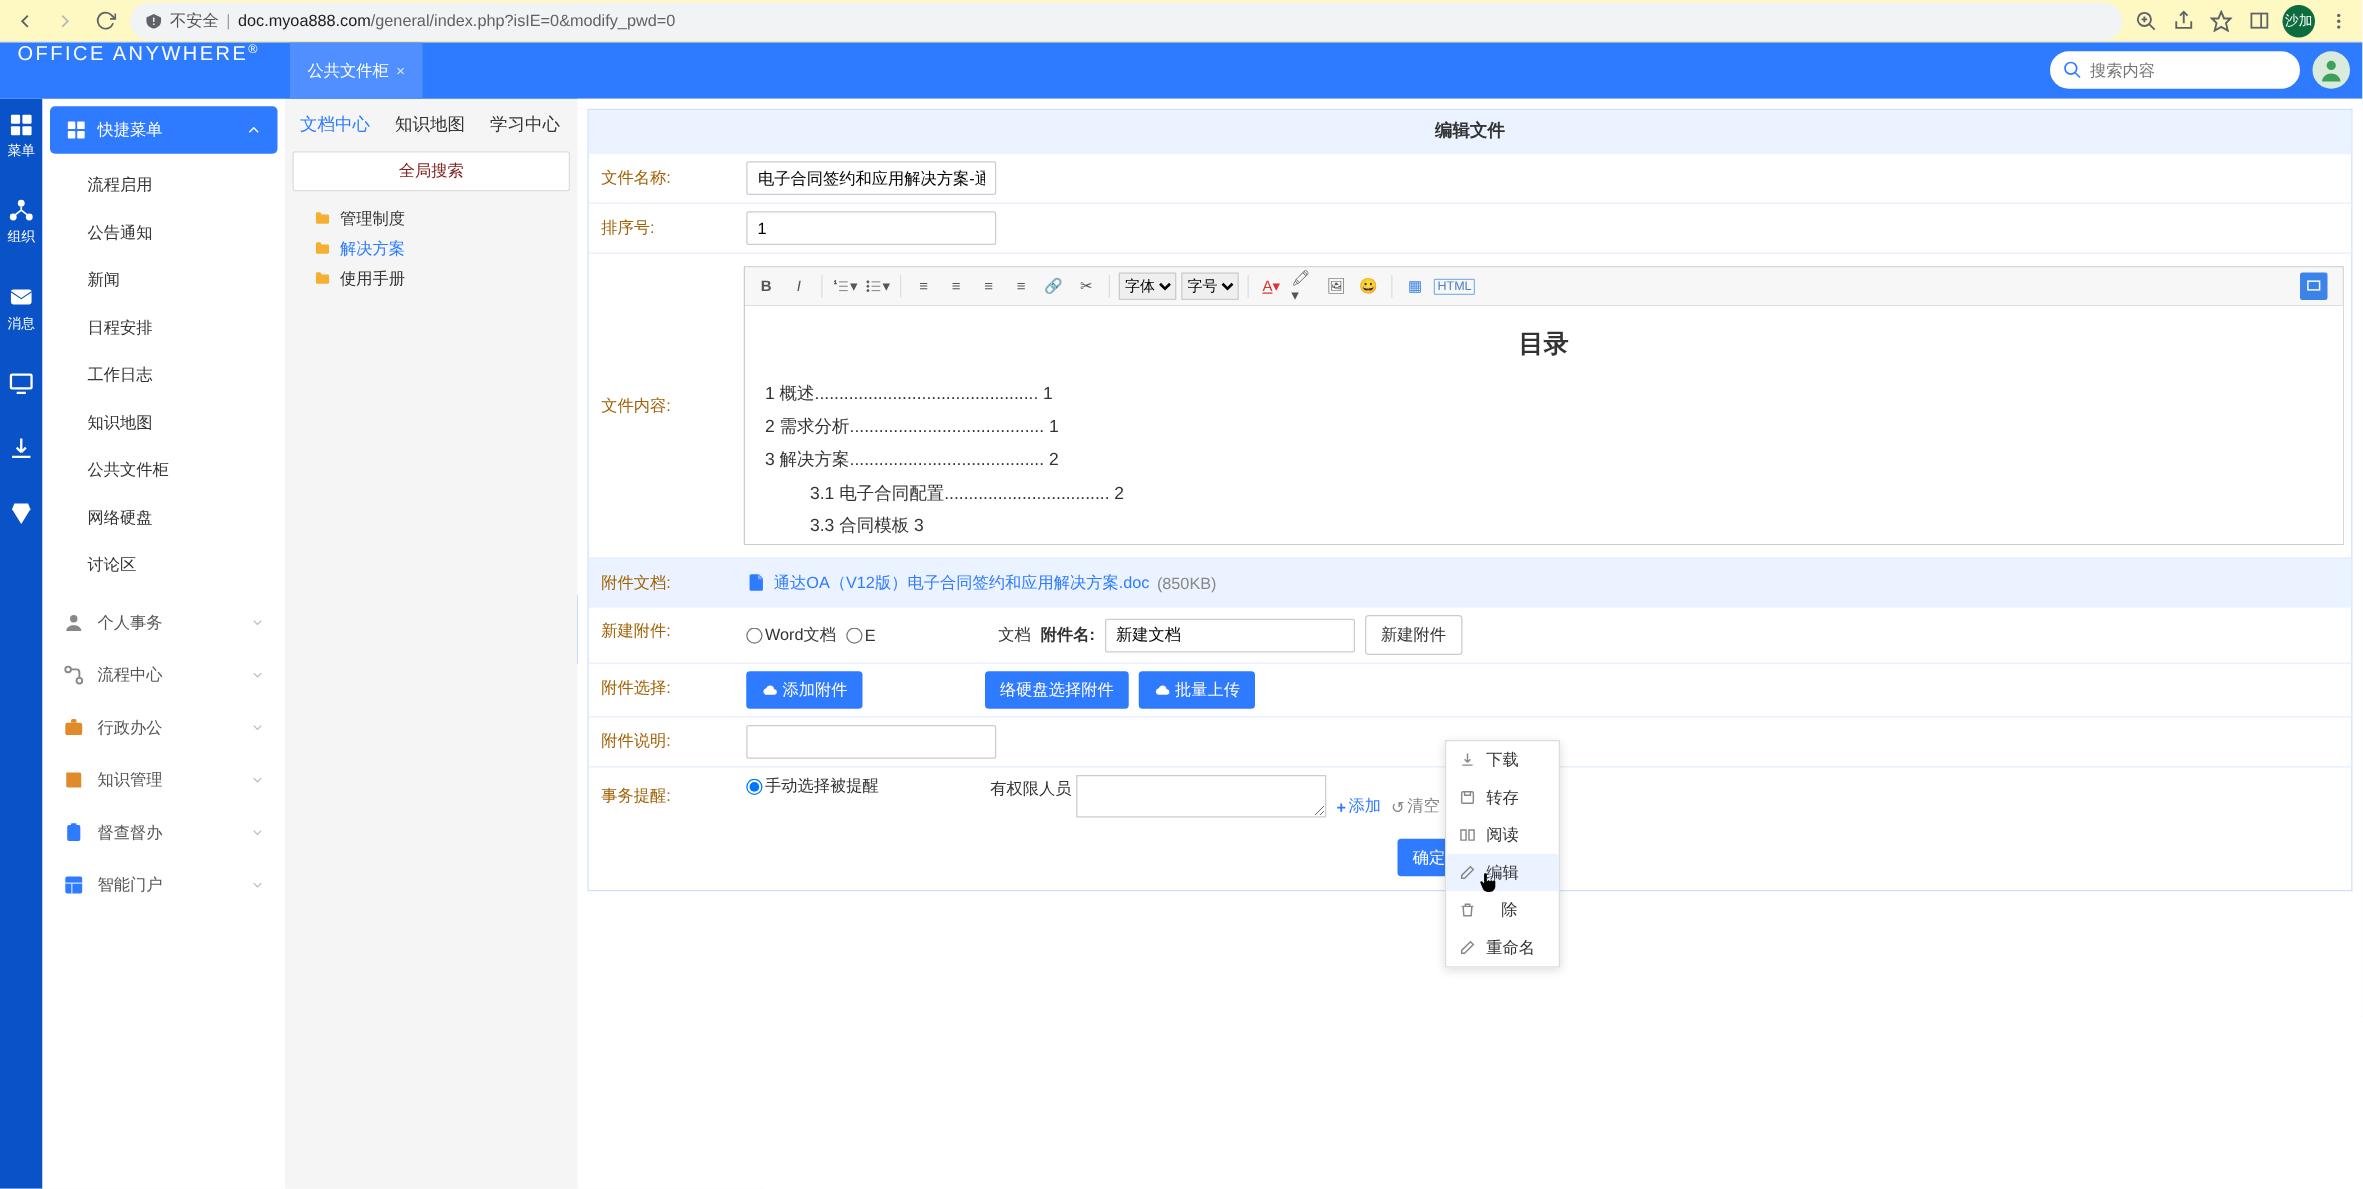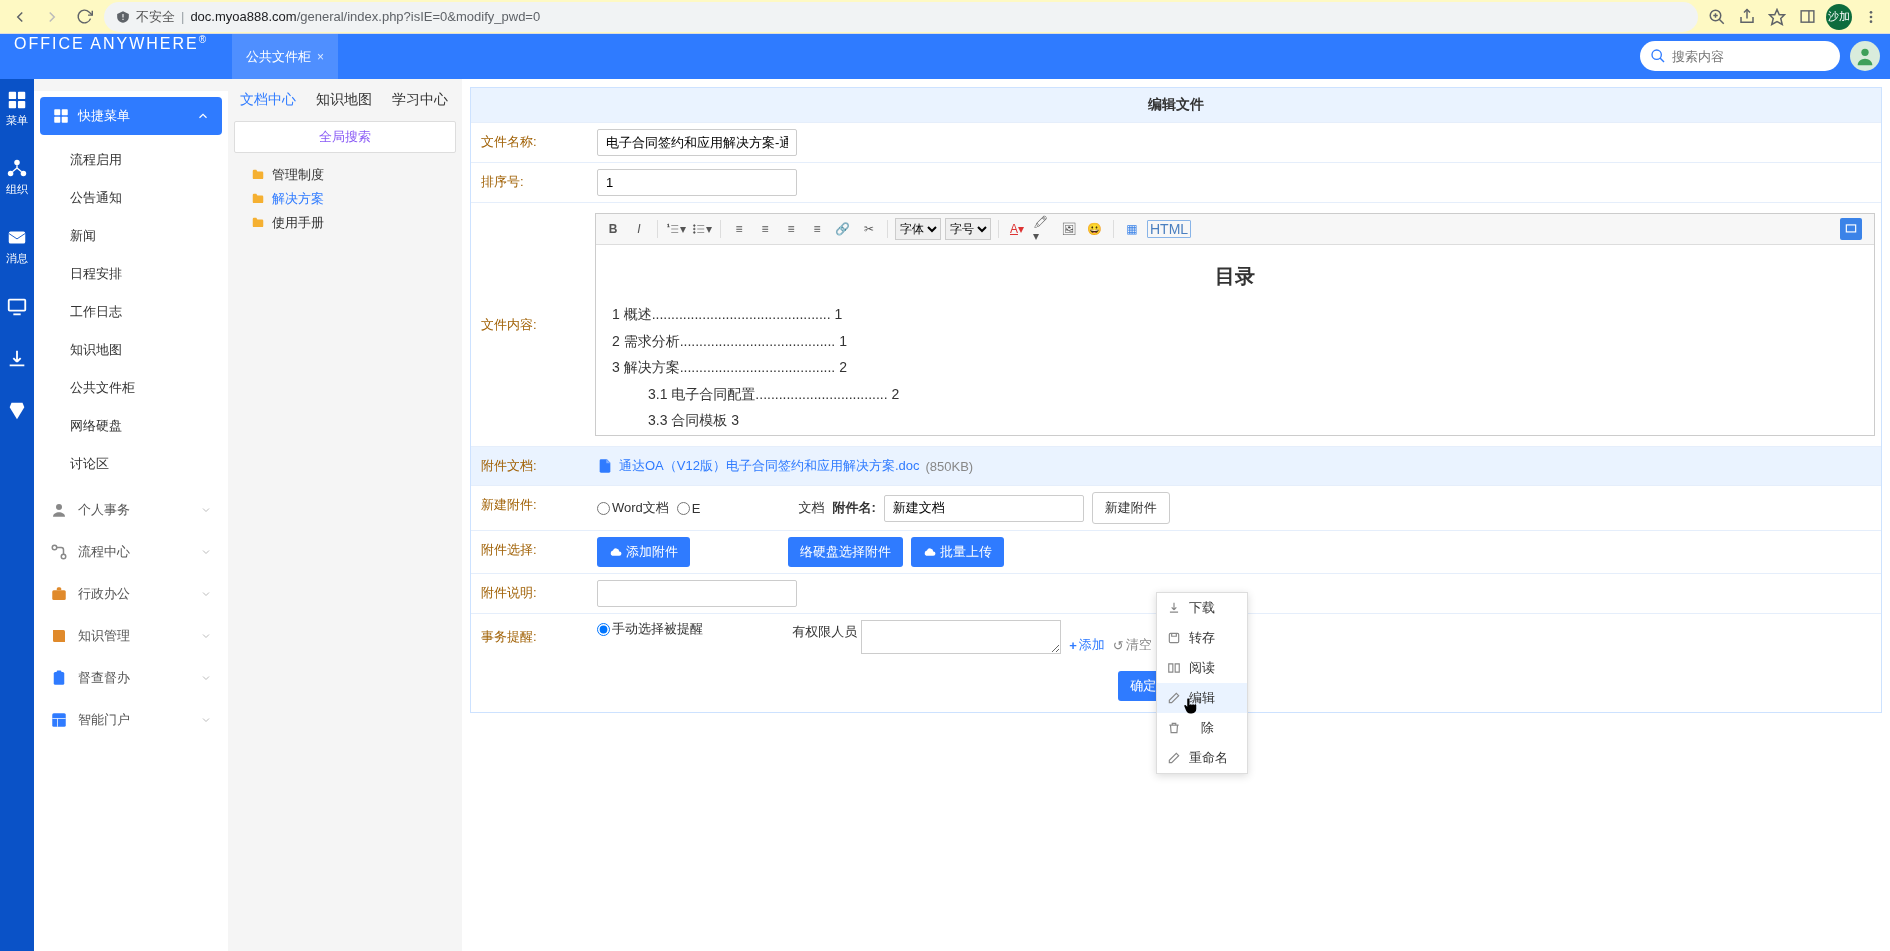--- a/index.html
+++ b/index.html
@@ -25,37 +25,37 @@
 .search-box { width: 200px; height: 30px; border-radius: 15px; border: none; padding: 0 12px 0 32px; font-size: 13px; background: #fff; }
 .search-ic { position: absolute; left: 10px; top: 7px; color: #2f7bff; }
 .user-av { position: absolute; right: 10px; top: 7px; width: 30px; height: 30px; border-radius: 50%; background: #d9ecdc; display:flex;align-items:center;justify-content:center;}
 .user-av svg{ width:22px;height:22px;}
 
 .body-area { display: flex; height: calc(100vh - 79px); }
 .rail { width: 34px; background: #0a52c7; display: flex; flex-direction: column; align-items: center; padding-top: 10px; gap: 30px; color: #fff; }
 .rail-item { display: flex; flex-direction: column; align-items: center; gap: 2px; font-size: 11px; }
 .rail-ic { width: 22px; height: 22px; }
 
-.sidebar { width: 194px; background: #fff; padding: 6px; overflow-y: auto; margin-top: 12px; }
+.sidebar { width: 194px; background: #fff; padding: 6px; overflow-y: auto; }
 .side-top { background: #2f7bff; color: #fff; border-radius: 4px; padding: 10px 12px; display: flex; align-items: center; gap: 8px; }
 .side-top .chev { margin-left: auto; }
 .side-list { padding: 6px 0; }
 .side-item { padding: 10px 10px 10px 30px; font-size: 13px; color: #333; cursor: pointer; }
 .side-cat { padding: 12px 10px; display: flex; align-items: center; gap: 10px; color: #888; }
 .side-cat .lbl { color: #555; font-size: 13px; }
 .side-cat .chev { margin-left: auto; color: #bbb; }
 .cat-ic { width: 18px; height: 18px; color: #b68a3a; }
 .cat-ic.blue { color: #2f7bff; }
 .cat-ic.orange { color: #e08a2b; }
 
 .mid-col { width: 234px; padding: 8px 6px; }
 .mid-tabs { display: flex; gap: 20px; padding: 4px 6px 12px; font-size: 14px; }
 .mid-tabs .t { color: #333; cursor: pointer; }
 .mid-tabs .t.active { color: #2f7bff; }
-.global-search { border: 1px solid #ddd; background: #fff; border-radius: 2px; text-align: center; padding: 6px 16px; color: #8b5cf6; font-size: 13px; }
+.global-search { border: 1px solid #ddd; background: #fff; border-radius: 2px; text-align: center; padding: 6px 16px; color: #7f1d1d; font-size: 13px; }
 .tree { margin-top: 10px; }
 .tree-item { display: flex; align-items: center; gap: 6px; padding: 3px 8px 3px 16px; cursor: pointer; font-size: 13px;}
 .tree-item .fld { color: #f5b031; }
 .tree-item.active span.lbl { color: #2f7bff; }
 .handle { position: absolute; left: 462px; top: 50%; width: 9px; height: 55px; background: #2f7bff; border-radius: 0 8px 8px 0; }
 
 .main { flex: 1; padding: 8px 8px; overflow-y: auto; position: relative; background:#fff;}
 .form-panel { border: 1px solid #cde2ff;  }
 .panel-title { background: #eaf3ff; text-align: center; padding: 8px 0; font-size: 14px; font-weight: 600; color:#333;}
 .form-row { display: flex; border-top: 1px solid #e5eefb; }
@@ -83,21 +83,21 @@
 .link-clear { color:#888; display:inline-flex; align-items:center; gap:2px;}
 .footer-btns { text-align:center; padding:10px 0; }
 
 .ctx-menu { position:absolute; left:694px; top:513px; width:92px; background:#fff; border:1px solid #ddd; box-shadow:0 2px 8px rgba(0,0,0,.15); z-index:100;}
 .ctx-item { display:flex; align-items:center; gap:8px; padding:6px 10px; font-size:13px; cursor:pointer;}
 .ctx-item:hover, .ctx-item.hover { background:#eaf3ff;}
 .ctx-ic { width:14px; height:14px; color:#888;}
 .cursor-ring { position:absolute; left:713px; top:605px; width:30px; height:30px; background: radial-gradient(circle, rgba(255,235,59,.9) 0%, rgba(255,235,59,.1) 70%); border-radius:50%; z-index:99; pointer-events:none;}
 .cursor-ptr { position:absolute; left:720px; top:617px; z-index:101; pointer-events:none;}
 .float-ic { position:absolute; right:12px; top:4px; width:22px; height:22px; background:#3b83e8; border-radius:2px; display:flex;align-items:center;justify-content:center;color:#fff;}
-.html-chip{ font-size:14px; border:1px solid #88b4e8; color:#4a7fc0; padding:0 2px; border-radius:1px;}
+.html-chip{ font-size:10px; border:1px solid #88b4e8; color:#4a7fc0; padding:0 2px; border-radius:1px;}
 </style>
 </head>
 <body>
 
 <div class="browser-bar">
   <div class="nav-arrow">
     <svg width="18" height="18" viewBox="0 0 24 24" fill="none" stroke="#5f6368" stroke-width="2">
         <path d="M15 18l-6-6 6-6"></path>
       </svg>
   </div>

